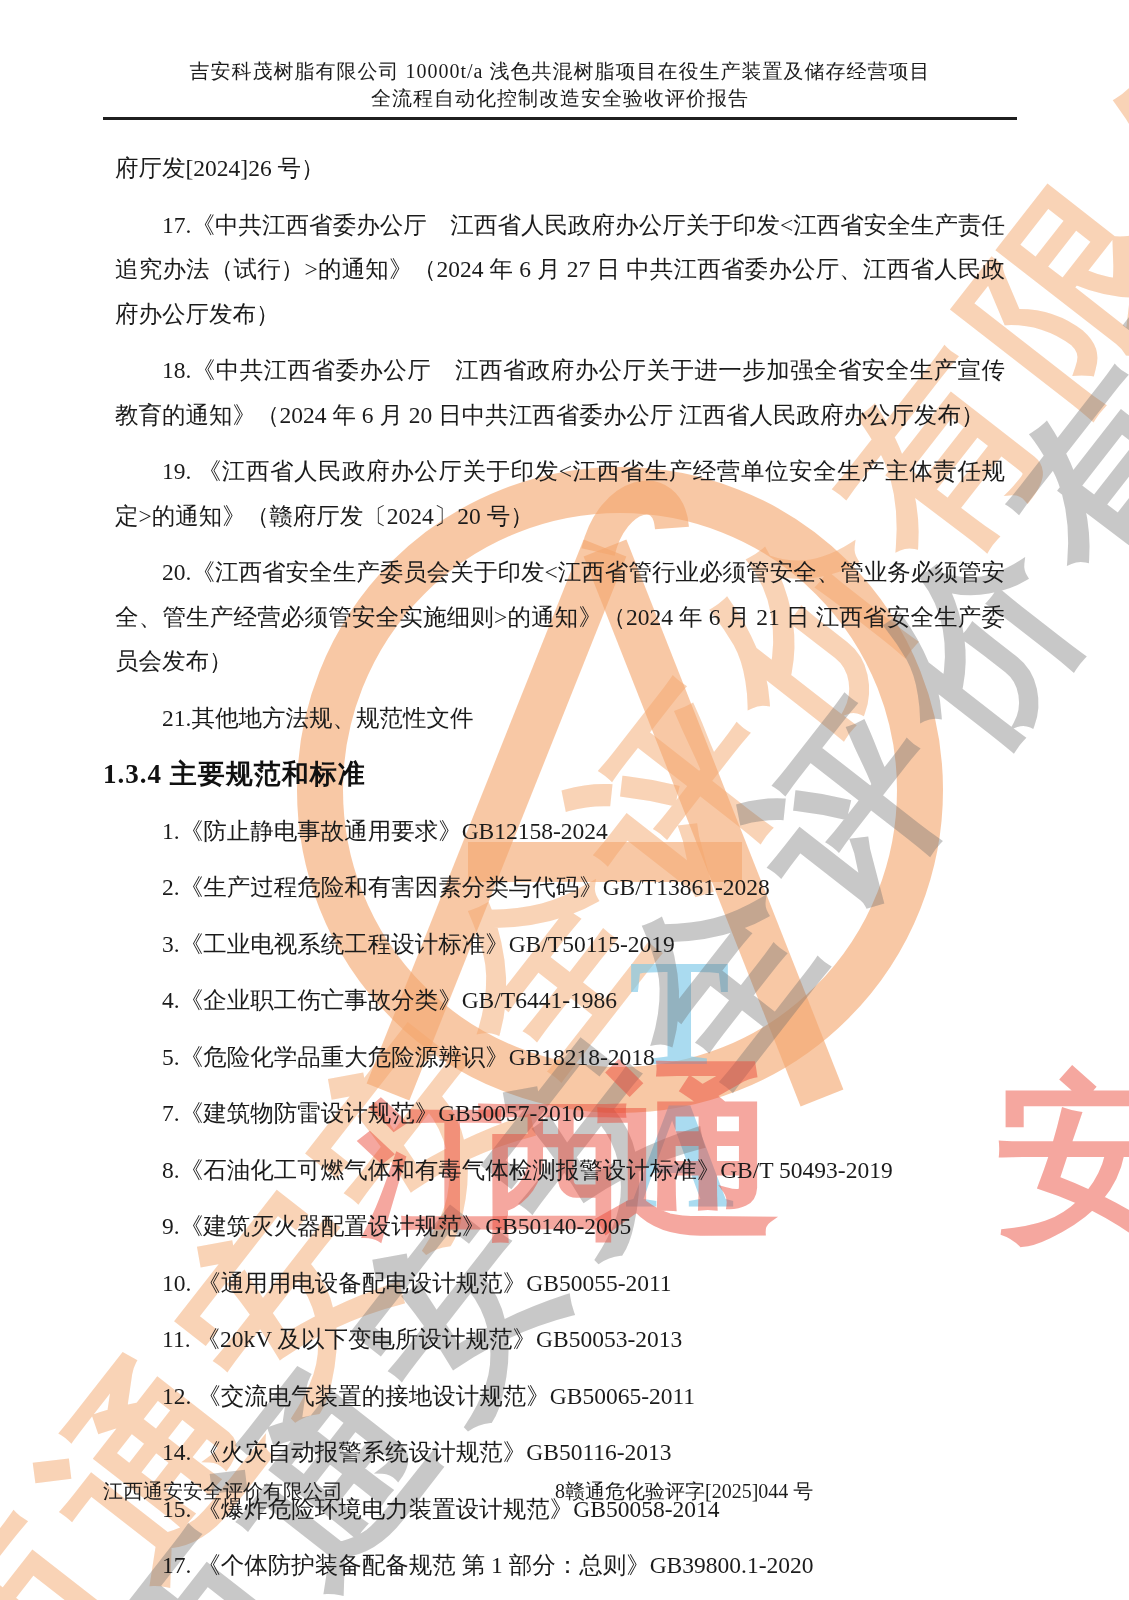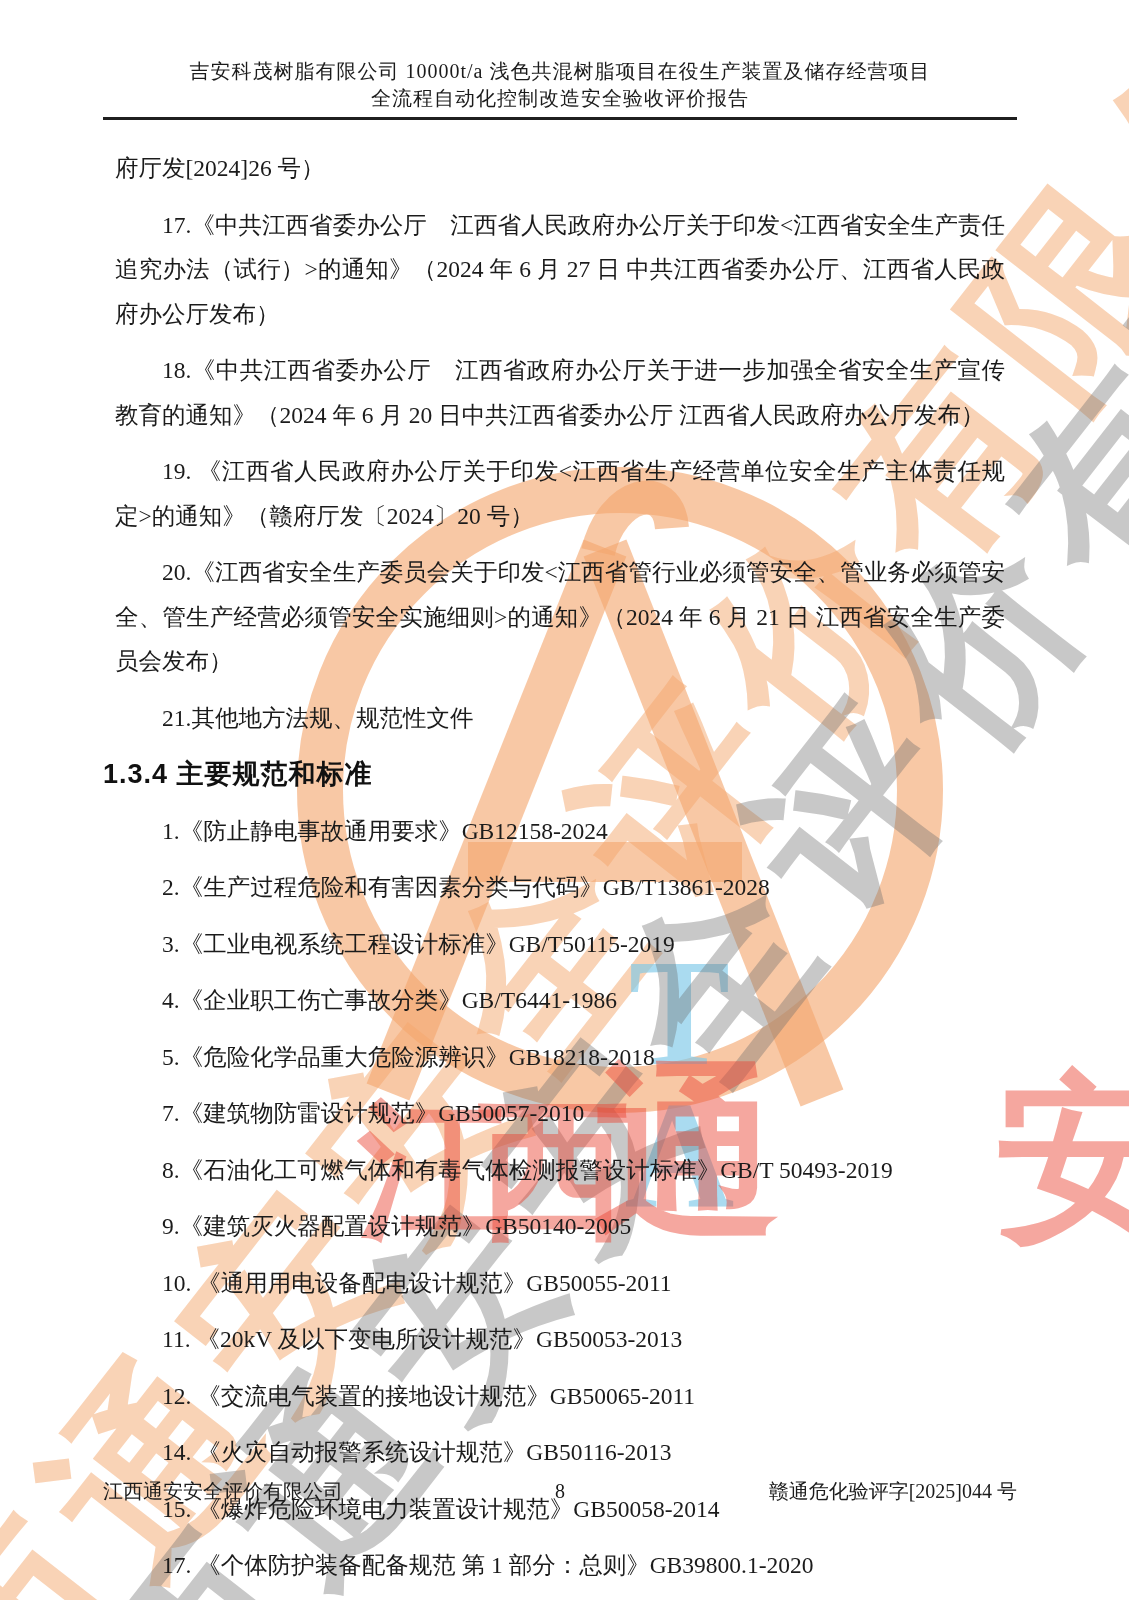--- a/index.html
+++ b/index.html
@@ -47,32 +47,32 @@
   }
   .header-divider { border-bottom:3px solid #1f1f1f; padding-top:5px; }
   .body-text { margin-top:26px; }
   p.para {
     margin:12px; font-size:23.5px; line-height:44.5px;
     text-align:justify; word-break:break-all;
   }
   p.para.indent { text-indent:47px; }
   h2.section-heading {
     margin:0; font-size:27px; line-height:44.5px; font-weight:bold;
-    font-family:Liberation Sans, sans-serif;
+    font-family:Liberation Serif, serif;
     letter-spacing:1px; color:#111;
   }
   
   .footer {
     position:absolute; left:103px; top:1478px; width:914px; z-index:3;
     display:grid; grid-template-columns:1fr auto 1fr; align-items:baseline;
     font-size:20px; line-height:26px;
   }
   .footer .company   { text-align:left; }
   .footer .pagenum   { text-align:center; }
-  .footer .docnumber { text-align:right; }
+  .footer .docnumber { text-align:left; }
 </style>
 </head>
 <body>
 
 <div class="page">
 
   <div class="wm wm-text peach">江西通安安全评价有限公司</div>
 
   <svg class="wm wm-logo" width="1129" height="1600" viewBox="0 0 1129 1600" aria-hidden="true">
     <g stroke="rgba(243,167,110,0.62)" fill="none">

